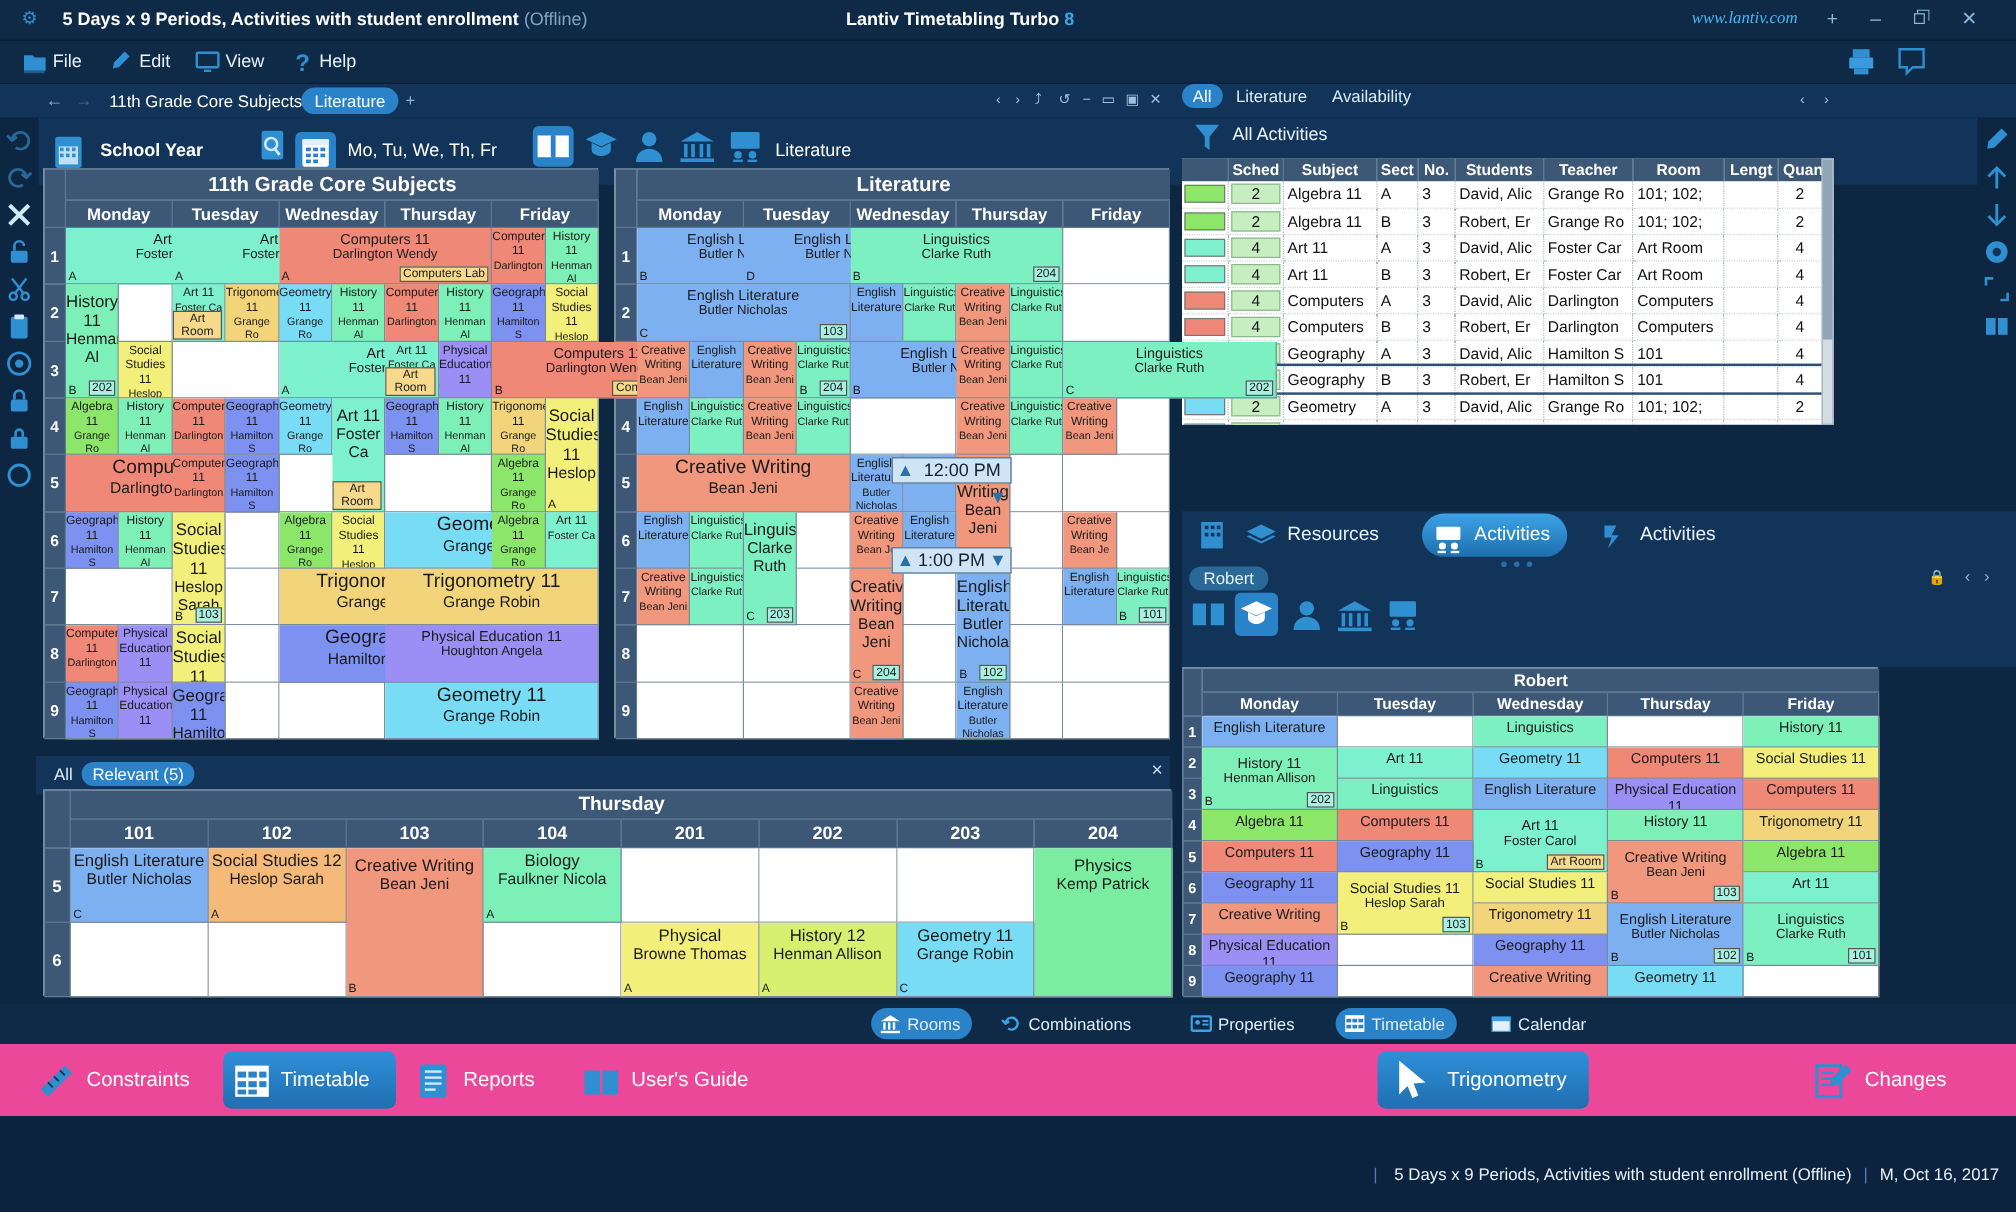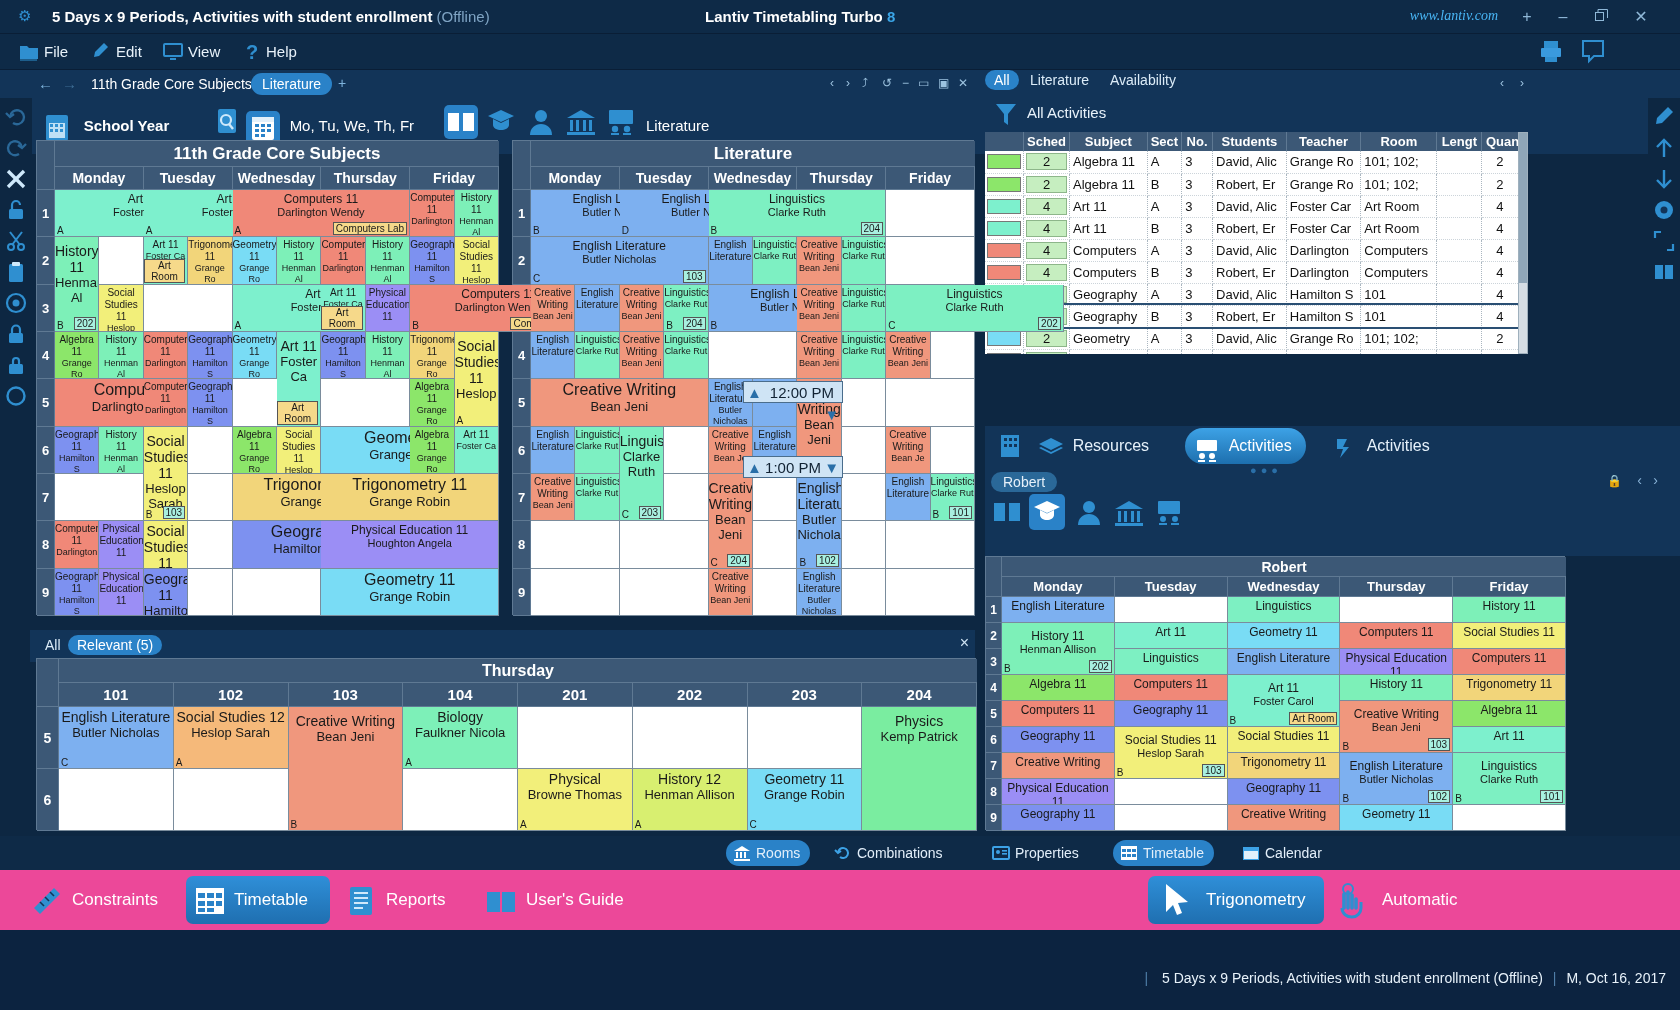--- a/index.html
+++ b/index.html
@@ -1570,29 +1570,33 @@
   </div>
 
   <div class="bb-item active" style="left:1148px;width:176px;">
     <span style="position:absolute;left:8px;top:4px;width:40px;height:40px;">
       <svg width="40" height="40" viewBox="0 0 40 40">
           <polygon points="10,4 10,32 17,25 21,35 26,33 22,23 32,22" fill="#fff"></polygon>
         </svg>
     </span>
     <span class="bb-lbl" style="position:absolute;left:58px;">Trigonometry</span>
   </div>
-  <div class="bb-item" style="left:1330px;width:172px;">
-    <span style="position:absolute;left:4px;top:6px;width:36px;height:38px;">
-      <svg width="36" height="38" viewBox="0 0 36 38">
-          <circle cx="14" cy="7" r="5" fill="none" stroke="#2f8fd0" stroke-width="2"></circle>
-          <path d="M10 12v14M14 10v16M18 13v13M22 17v9" stroke="#2f8fd0" stroke-width="3.6" stroke-linecap="round"></path>
-          <path d="M8 26c0 6 5 9 10 9s9-4 9-9v-6" stroke="#2f8fd0" stroke-width="3" fill="none"></path>
-        </svg>
-    </span>
-    <span class="bb-lbl" style="position:absolute;left:52px;">Automatic</span>
+  <div class="bb-item" style="left:1506px;width:160px;">
+    <span style="position:absolute;left:4px;top:8px;width:36px;height:36px;">
+      <svg width="36" height="36" viewBox="0 0 36 36">
+          <rect x="4" y="4" width="20" height="26" fill="none" stroke="#2f8fd0" stroke-width="2.4"></rect>
+          <g fill="#2f8fd0">
+            <rect x="8" y="9" width="10" height="2"></rect>
+            <rect x="8" y="14" width="10" height="2"></rect>
+            <rect x="8" y="19" width="7" height="2"></rect>
+          </g>
+          <path d="M28 3l5 5-12 12-6 1 1-6z" fill="#2f8fd0"></path>
+        </svg>
+    </span>
+    <span class="bb-lbl" style="position:absolute;left:48px;">Changes</span>
   </div>
 </div>
 
 <div id="statusbar">
   <div style="position:absolute;right:14px;top:40px;font-size:14px;color:#e8f2fa;white-space:nowrap;">
     <span style="color:#4f7ea8;margin-right:10px;">|</span>
     <span>5 Days x 9 Periods, Activities with student enrollment (Offline)</span>
     <span style="color:#4f7ea8;margin:0 6px;">|</span>
     <span>M, Oct 16, 2017</span>
   </div>

